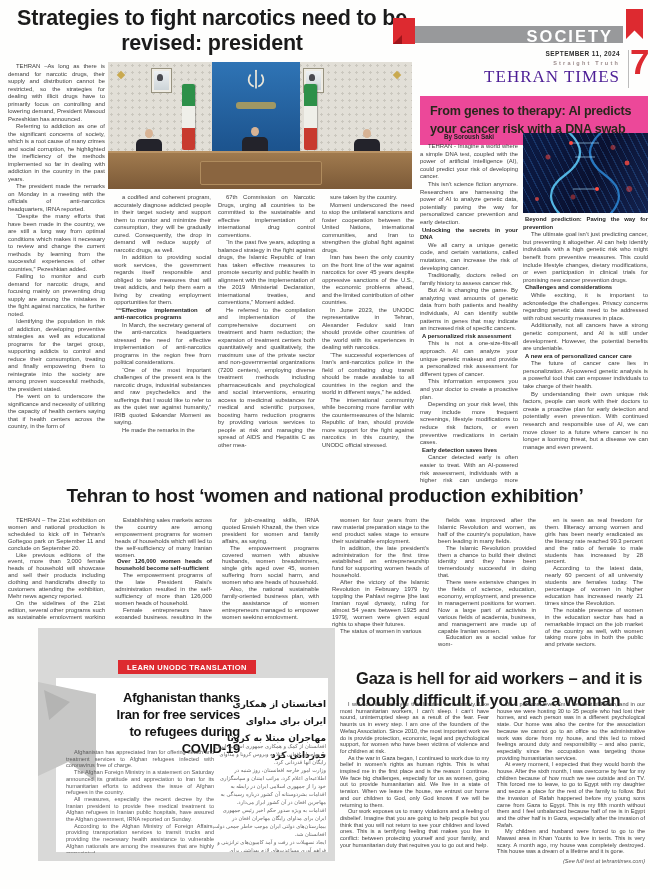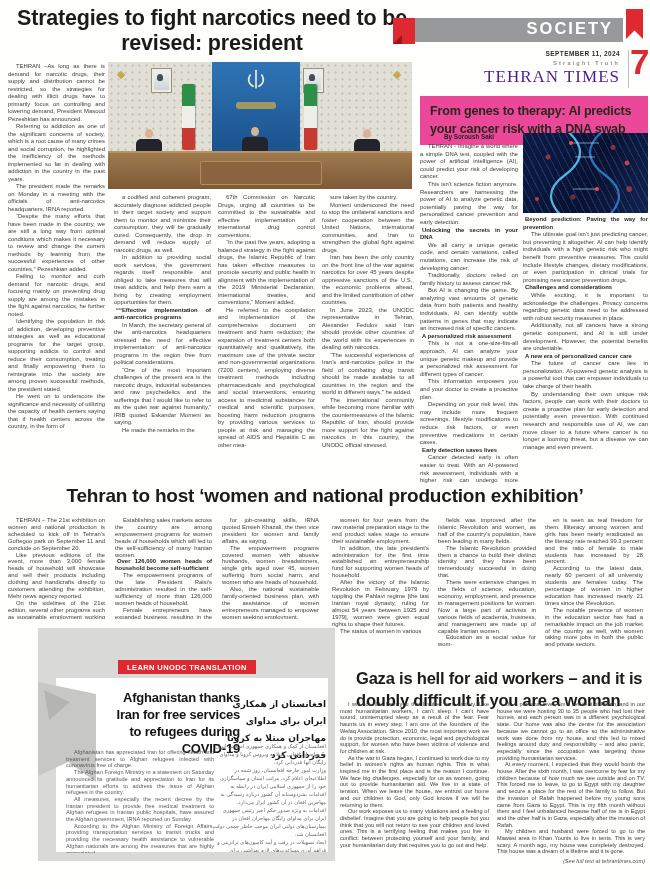--- a/index.html
+++ b/index.html
@@ -7,21 +7,21 @@
         font-family:"Liberation Sans",sans-serif;color:#3d3d3d;}
   .abs{position:absolute;}
 
   
   .headline{font-weight:bold;color:#1b1b1b;letter-spacing:-0.2px;}
   #narc-title{left:14px;top:6px;width:396px;text-align:center;font-size:21.5px;line-height:1.18;}
   #women-title{left:10px;top:486px;width:630px;text-align:center;font-size:19px;line-height:1.1;}
   #gaza-title{left:340px;top:652px;width:306px;font-size:16.5px;line-height:1.32;}
 
   
-  #society-bar{left:415px;top:18px;width:208px;height:24px;background:#98999b;color:#fff;
+  #society-bar{left:415px;top:26px;width:208px;height:17px;background:#98999b;color:#fff;
       font-weight:bold;font-size:16.5px;letter-spacing:2px;line-height:21px;text-align:right;padding-right:10px;box-sizing:border-box;}
   #red-fold{left:393px;top:18px;width:22px;height:26px;background:#dd2a30;}
   #red-fold:after{content:"";position:absolute;left:0;bottom:0;width:0;height:0;
       border-right:9px solid #9e151b;border-top:9px solid transparent;}
   #red-bookmark{left:626px;top:9px;width:17px;height:30px;background:#dd2a30;
       clip-path:polygon(0 0,100% 0,100% 100%,50% 72%,0 100%);}
   #mast-date{left:420px;top:50px;width:200px;text-align:right;font-size:6.5px;font-weight:bold;color:#2e2e2e;letter-spacing:.4px;}
   #mast-tagline{left:420px;top:60px;width:200px;text-align:right;font-size:5.5px;color:#9b8b8b;letter-spacing:2.2px;font-weight:bold;}
   #mast-paper{left:420px;top:67px;width:200px;text-align:right;font-family:"Liberation Serif",serif;
       font-size:17px;color:#4c1d95;letter-spacing:1px;}

